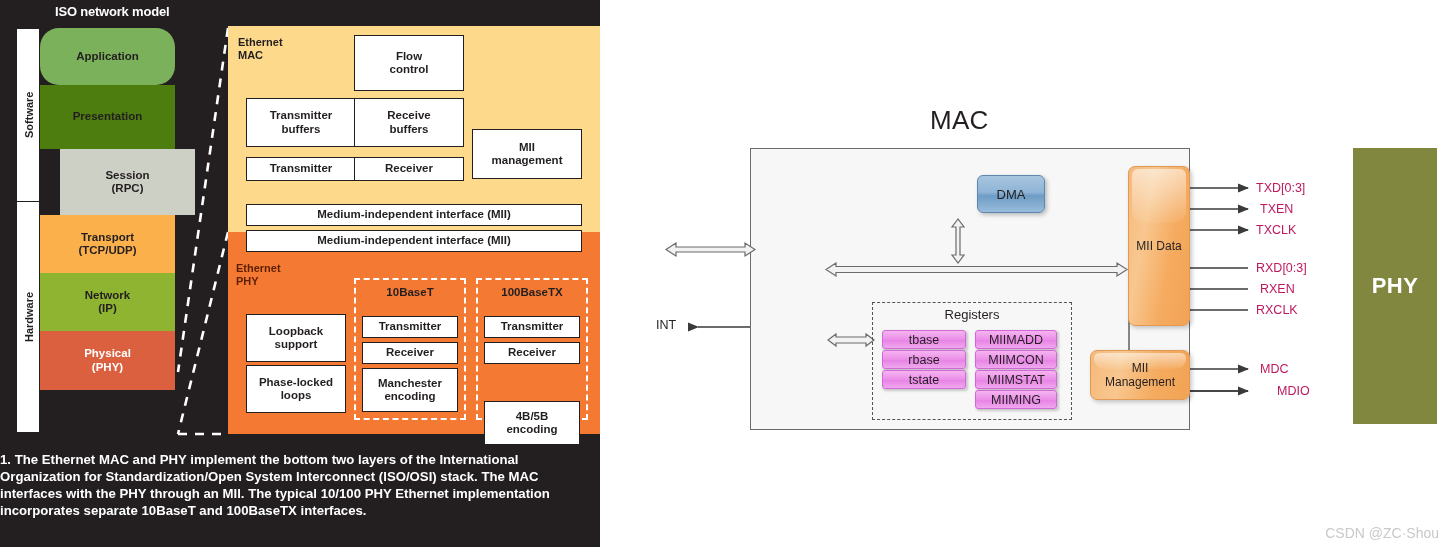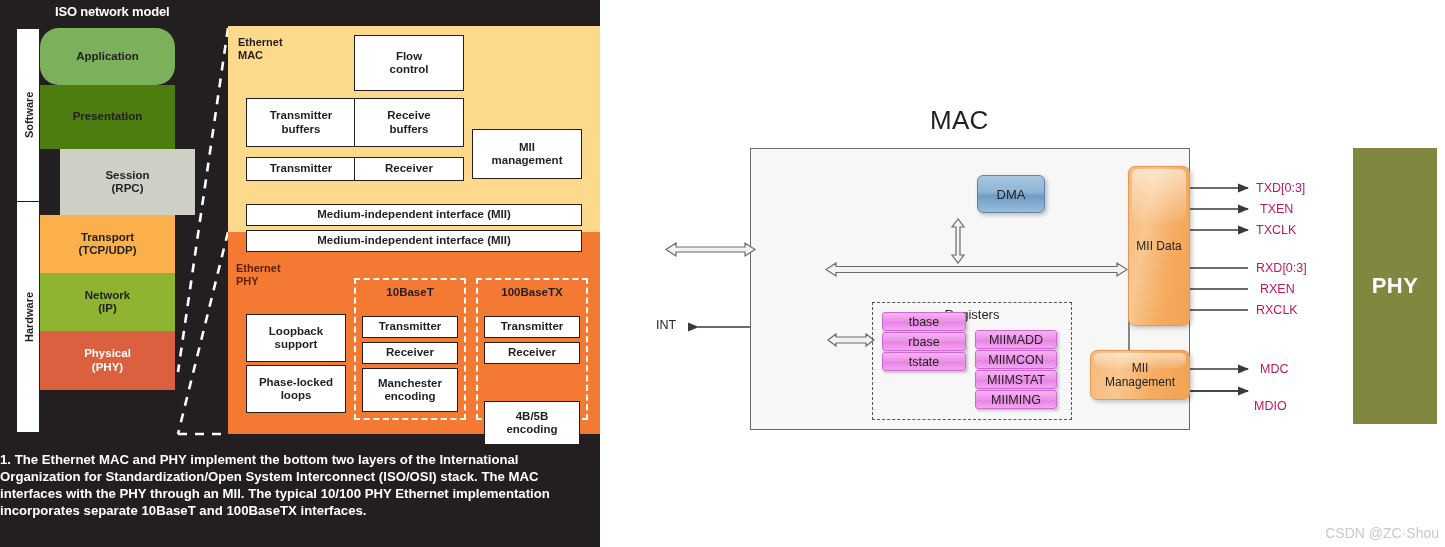--- a/index.html
+++ b/index.html
@@ -327,21 +327,21 @@
 
     <div class="int-label" style="left:56px; top:318px;">INT</div>
 
     <div class="dma-block" style="left:330px; top:175px; width:68px; height:38px;">
       <span>DMA</span>
     </div>
 
     <div class="reg-group" style="left:272px; top:302px; width:200px; height:118px;">
       <div class="reg-group-title">Registers</div>
     </div>
-    <div class="reg-col" style="left:282px; top:312px; width:84px;">
+    <div class="reg-col" style="left:282px; top:330px; width:84px;">
       <div class="reg-chip" style="height:19px;">
           <span>tbase</span>
         </div>
       <div class="reg-chip" style="height:19px;">
           <span>rbase</span>
         </div>
       <div class="reg-chip" style="height:19px;">
           <span>tstate</span>
         </div>
     </div>
@@ -369,21 +369,21 @@
 Management</span>
     </div>
 
     <div class="sig-label" style="left:656px; top:181px;">TXD[0:3]</div>
     <div class="sig-label" style="left:660px; top:202px;">TXEN</div>
     <div class="sig-label" style="left:656px; top:223px;">TXCLK</div>
     <div class="sig-label" style="left:656px; top:261px;">RXD[0:3]</div>
     <div class="sig-label" style="left:660px; top:282px;">RXEN</div>
     <div class="sig-label" style="left:656px; top:303px;">RXCLK</div>
     <div class="sig-label" style="left:660px; top:362px;">MDC</div>
-    <div class="sig-label" style="left:654px; top:384px;margin-top:15px;">MDIO</div>
+    <div class="sig-label" style="left:677px; top:384px;">MDIO</div>
 
     <div class="phy-block">
       <span>PHY</span>
     </div>
   </div>
 
   <div class="watermark">CSDN @ZC·Shou</div>
 </div>
 
 </body></html>

